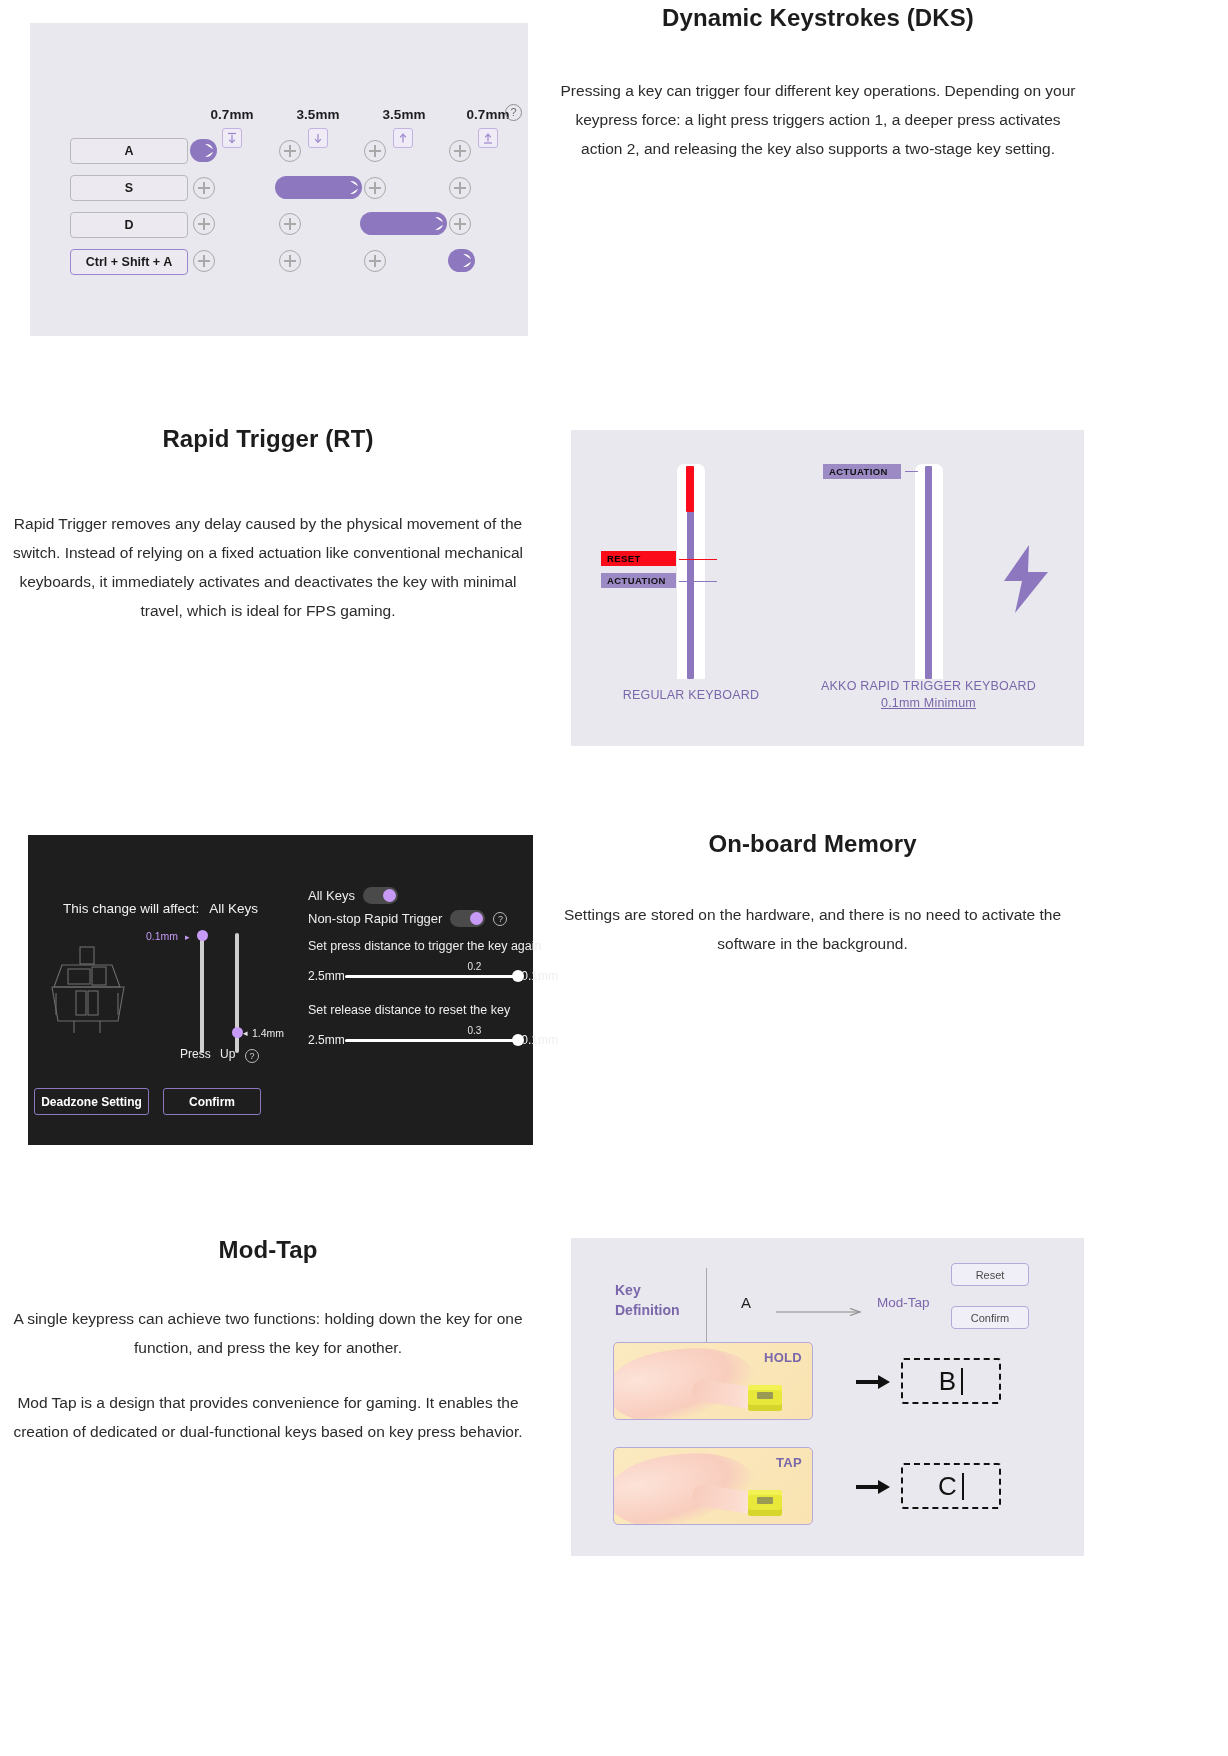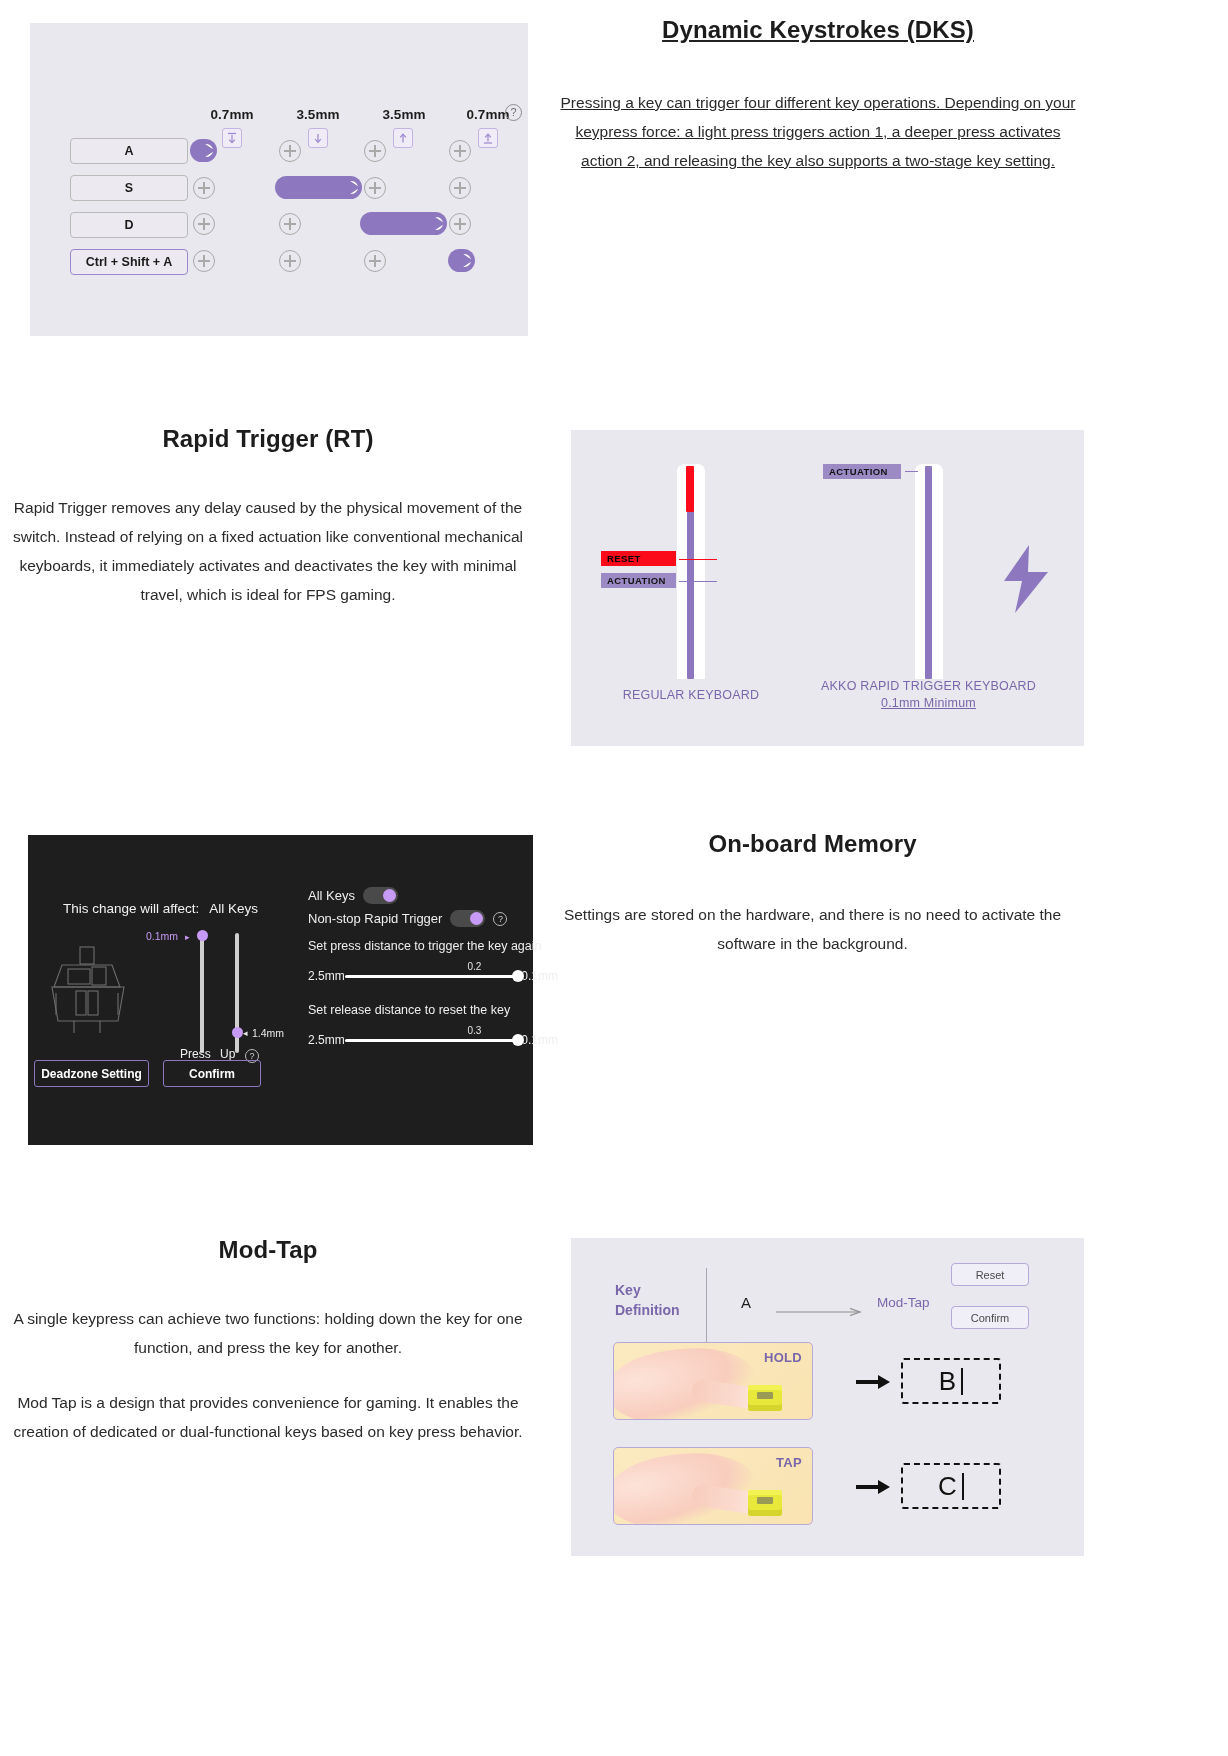--- a/index.html
+++ b/index.html
@@ -74,26 +74,26 @@
     clip-path: polygon(40% 0, 100% 0, 100% 100%, 40% 100%, 100% 60%, 100% 40%);
   }
   .dks-pill.dot { width: 27px; border-radius: 14px; }
   .help-circle {
     position: absolute; width: 17px; height: 17px; border-radius: 50%;
     border: 1.2px solid #8d8d8d; color: #6e6e6e;
     font-size: 11px; line-height: 15px; text-align: center;
   }
 
   
-  .dks-text { position: absolute; left: 553px; top: 16px; width: 530px; text-decoration: underline; }
+  .dks-text { position: absolute; left: 553px; top: 4px; width: 530px; }
   .dks-text .sec-title { margin-bottom: 44px; }
 
   
   .rt-text { position: absolute; left: 0px; top: 425px; width: 536px; }
-  .rt-text .sec-title { margin-bottom: 40px; }
+  .rt-text .sec-title { margin-bottom: 56px; }
 
   
   .rt-panel {
     position: absolute; left: 571px; top: 430px;
     width: 513px; height: 316px;
     background: #e9e8ee;
   }
   .switch-shell {
     position: absolute; width: 28px; border: 2px solid #ffffff;
     border-top-left-radius: 7px; border-top-right-radius: 7px;
@@ -143,21 +143,21 @@
   .sw-mmlabel {
     position: absolute; font-size: 10.5px; color: #c79bf5; white-space: nowrap;
   }
   .sw-mmlabel.white { color: #e9e9e9; }
   .sw-presslbl {
     position: absolute; font-size: 12px; color: #f0f0f0; white-space: nowrap;
   }
   .sw-btn {
     position: absolute; height: 27px; padding: 0 10px;
     display: flex; align-items: center; justify-content: center;
-    font-size: 12px; font-weight: 700; color: #ffffff; white-space: nowrap;
+    font-size: 12px; font-weight: 700; color: #ffffff; white-space: nowrap; margin-top: 28px;
   }
   .sw-btn.outline { border: 1.3px solid #8d78c0; border-radius: 3px; }
   .sw-btn.plain { border: 1.3px solid #8d78c0; border-radius: 3px; }
   .sw-right { position: absolute; left: 280px; top: 52px; width: 250px; }
   .sw-row {
     display: flex; align-items: center; gap: 8px;
     font-size: 13px; color: #eeeeee; margin-bottom: 6px;
   }
   .toggle {
     width: 35px; height: 17px; border-radius: 9px; background: #4a4a4a;

